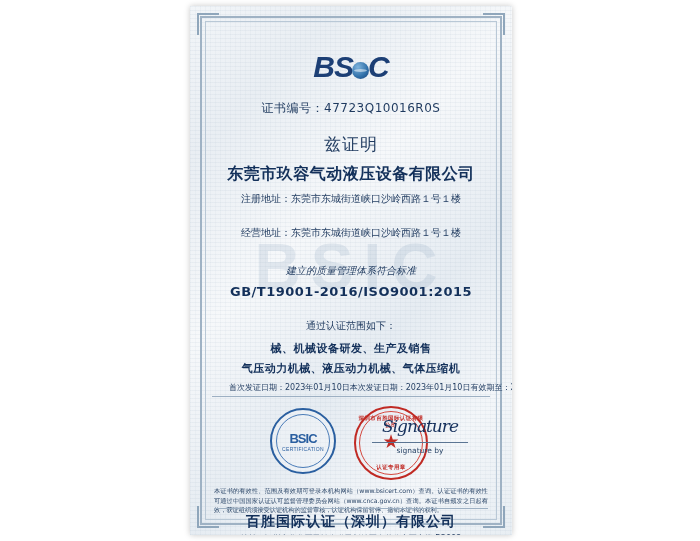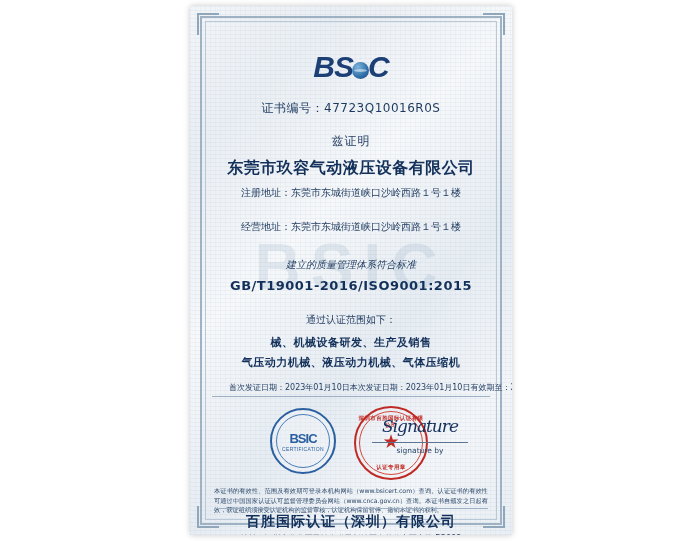--- a/index.html
+++ b/index.html
@@ -146,21 +146,21 @@
   .cert-no {
     margin-top: 16px;
     font-size: 12px;
     color: #1f3a5f;
     font-family: "DejaVu Sans", sans-serif;
     letter-spacing: 0.5px;
   }
 
   .hereby {
     margin-top: 16px;
-    font-size: 12px;
+    font-size: 17px;
     color: #1f3a5f;
     font-family: "DejaVu Sans", sans-serif;
     letter-spacing: 1px;
   }
 
   .company {
     margin-top: 8px;
     font-size: 16px;
     font-weight: bold;
     color: #13305a;

